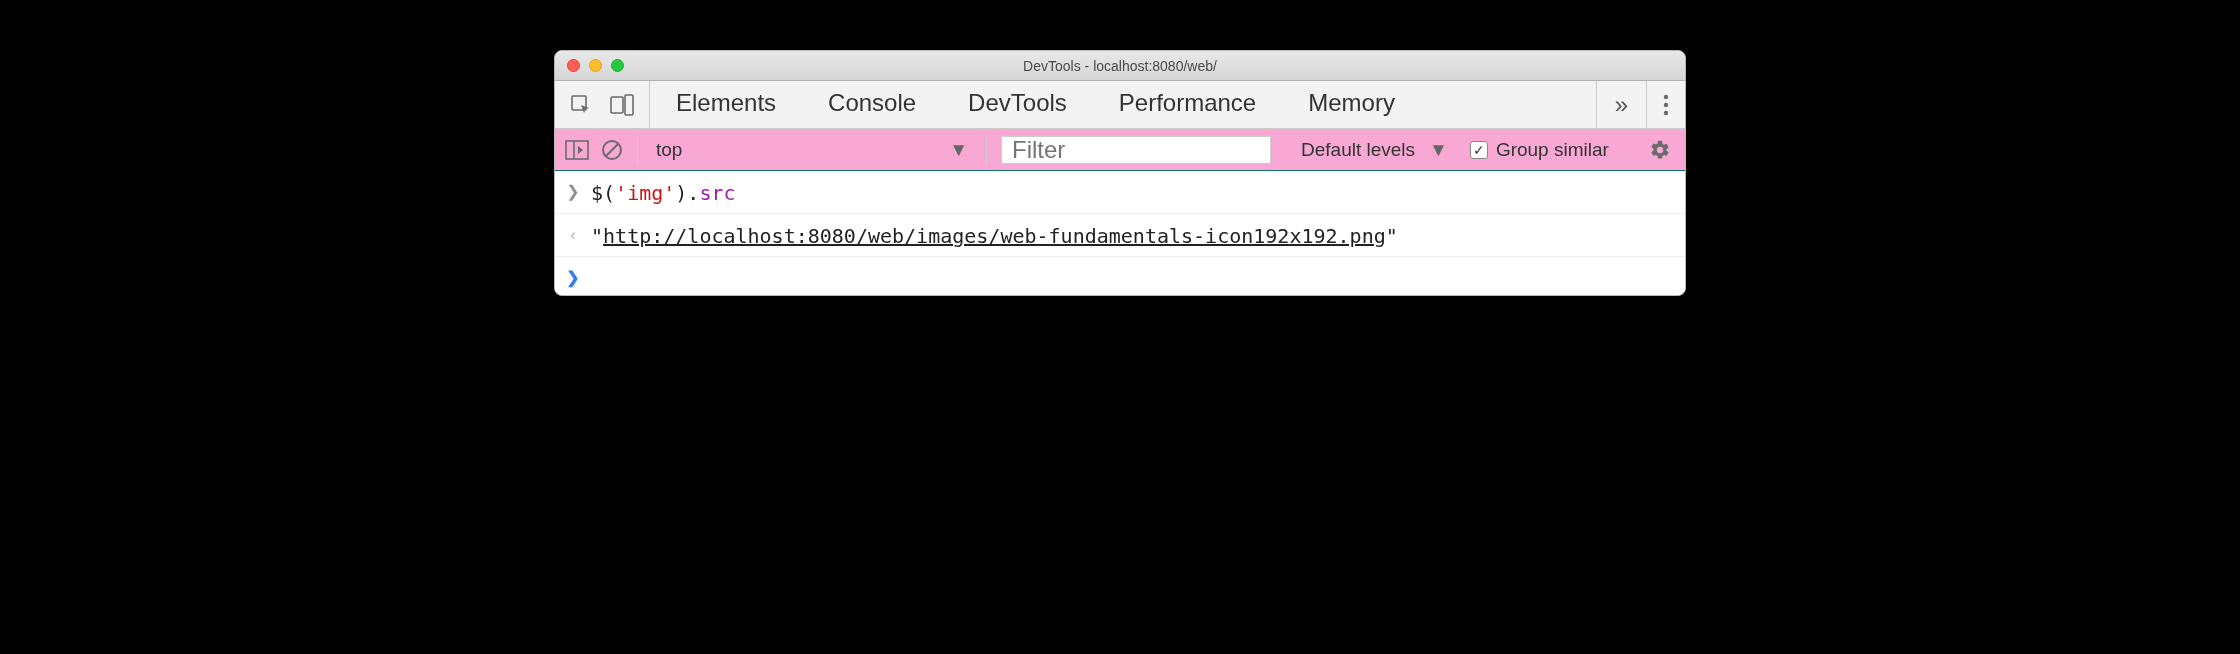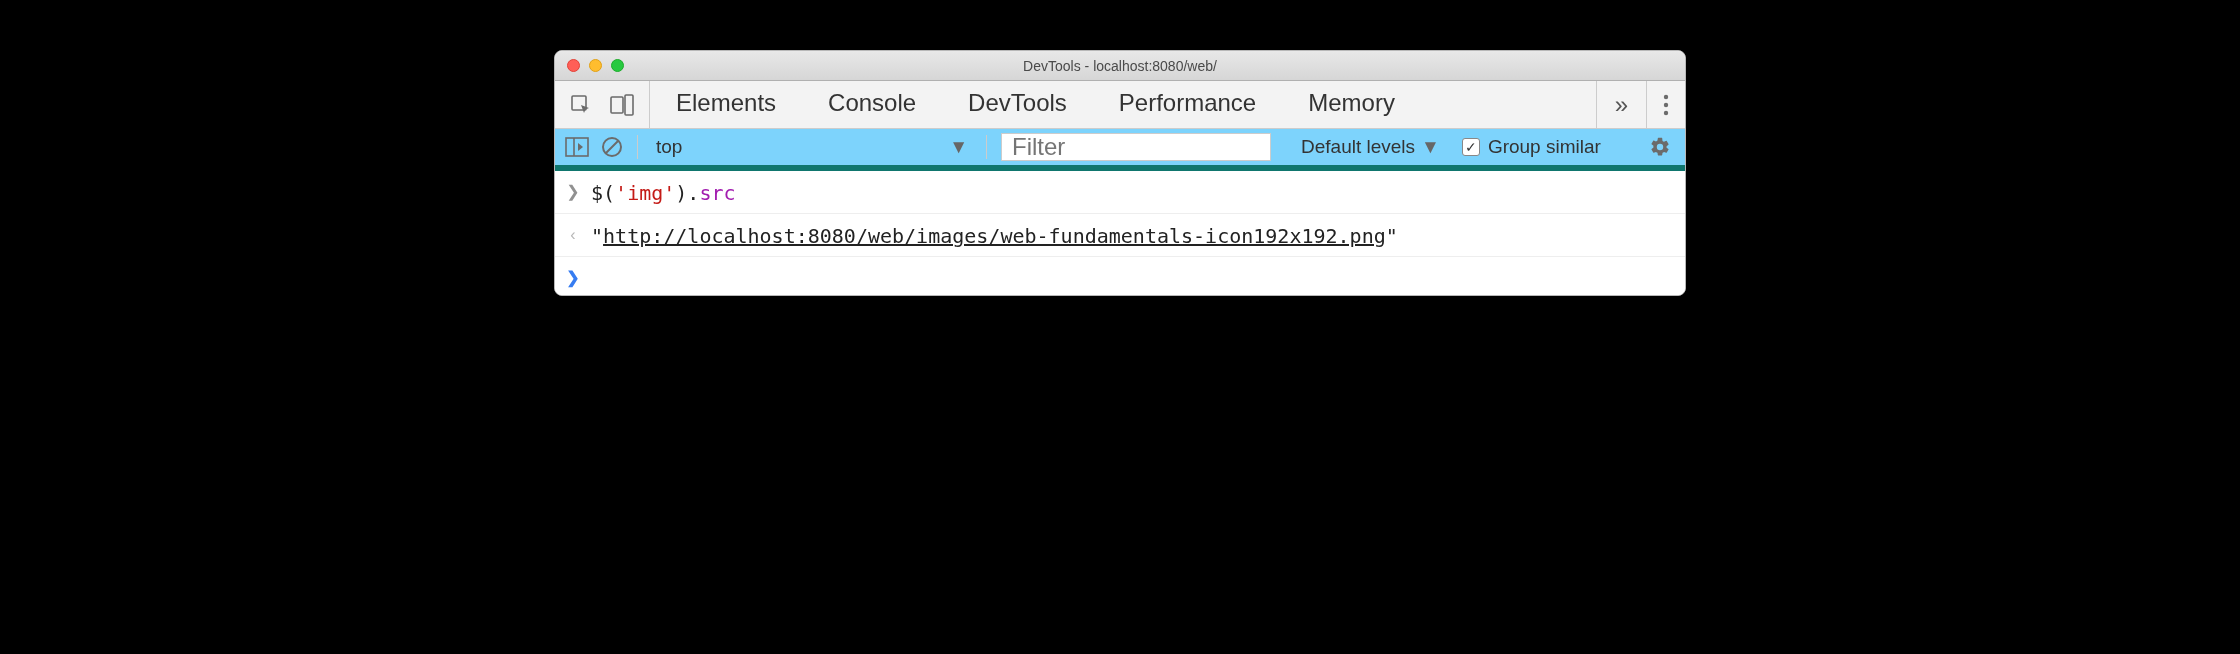--- a/index.html
+++ b/index.html
@@ -95,22 +95,22 @@
   .tab-kebab {
     display: flex;
     align-items: center;
     padding: 0 16px;
     cursor: pointer;
     border-left: 1px solid #ccc;
   }
 
   .toolbar {
     height: 42px;
-    background: #7dd3fc;
-    border-bottom: 6px solid #0f766e;
+    background: #f9a8d4;
+    border-bottom: 1px solid #0f766e;
     display: flex;
     align-items: center;
     padding: 0 10px;
     gap: 12px;
     font-size: 19px;
     color: #333;
   }
   .toolbar .sep {
     width: 1px;
     align-self: stretch;
@@ -131,21 +131,21 @@
     border: 1px solid #ccc;
     height: 28px;
     padding: 2px 10px;
     font-size: 24px;
     color: #888;
     width: 270px;
   }
   .levels {
     display: flex;
     align-items: center;
-    gap: 6px;
+    gap: 14px;
     cursor: pointer;
     margin-left: 18px;
   }
   .checkbox-wrap {
     display: flex;
     align-items: center;
     gap: 8px;
     margin-left: 10px;
   }
   .checkbox {

